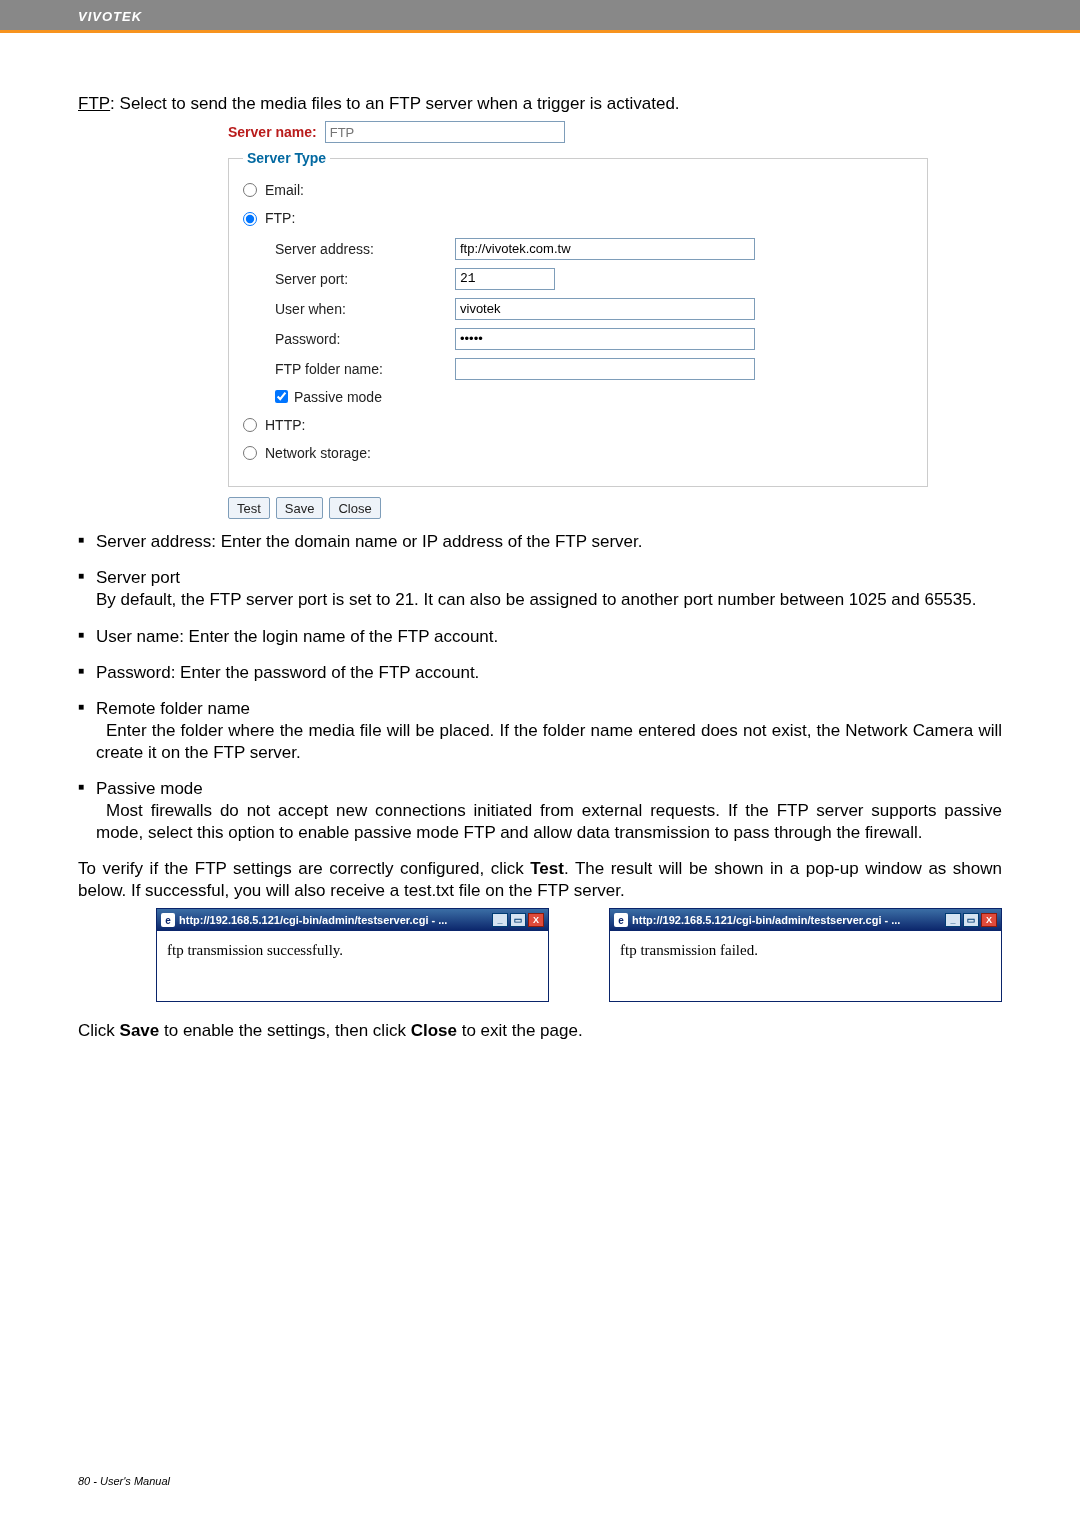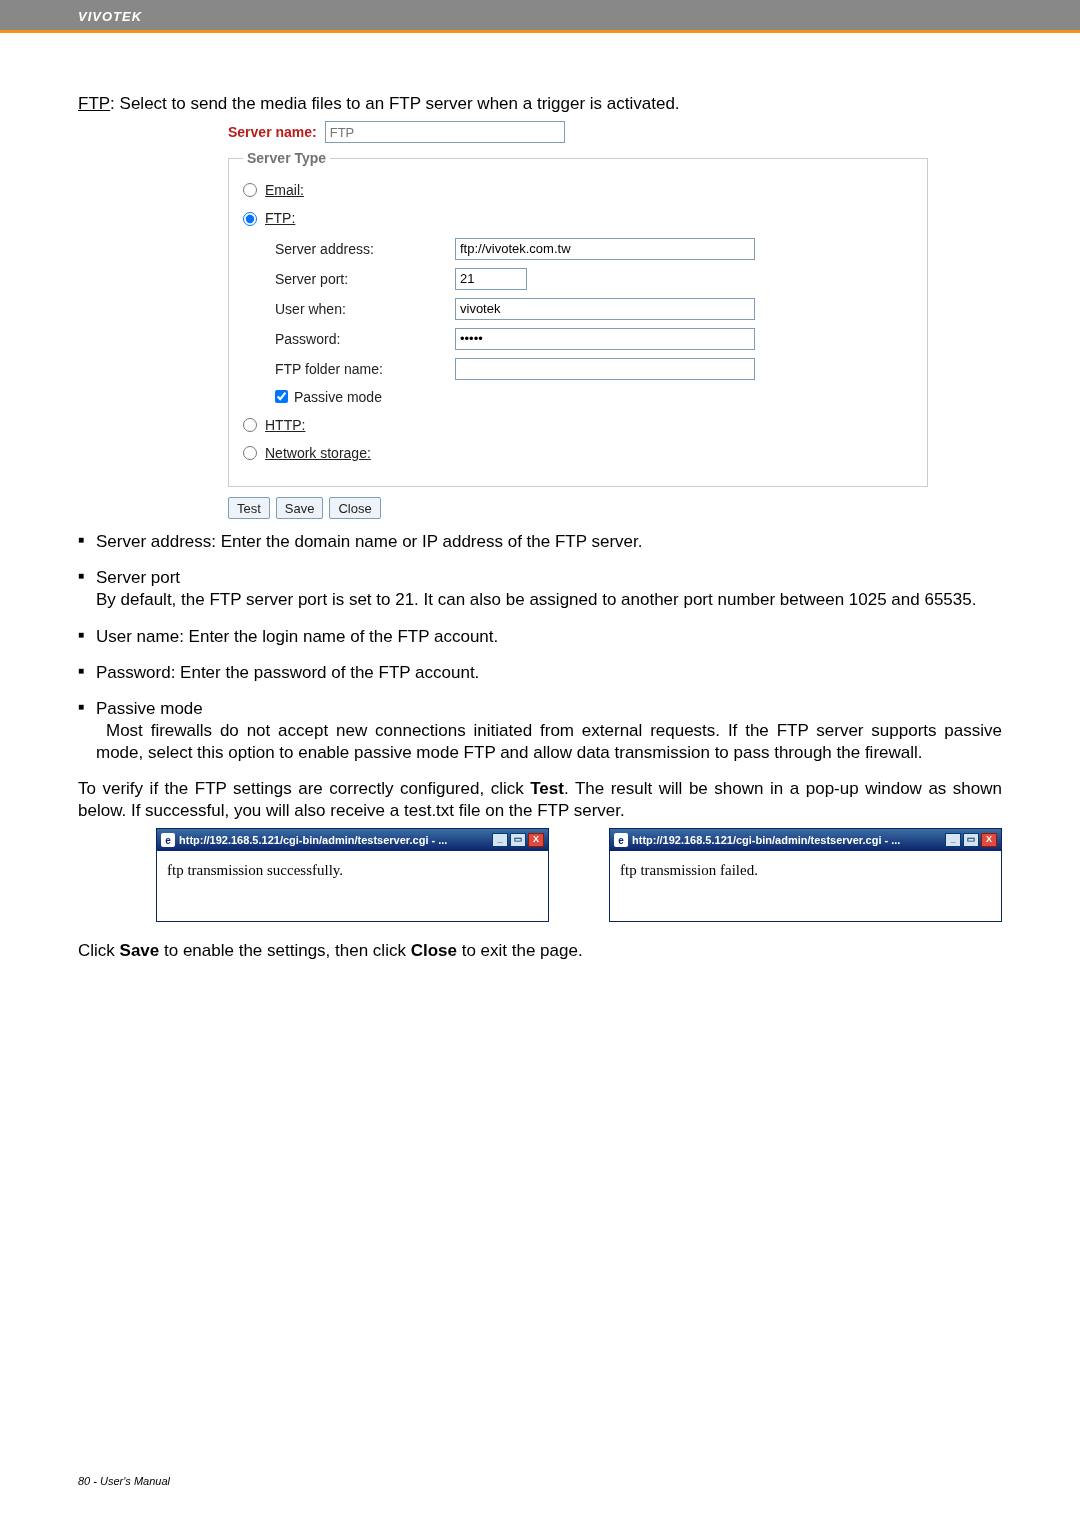--- a/index.html
+++ b/index.html
@@ -61,48 +61,47 @@
 
   fieldset.server-type {
     margin-left: 150px;
     border: 1px solid #ccc;
     width: 700px;
     padding: 4px 14px 14px 14px;
     font-size: 14px;
     color: #222;
   }
   fieldset.server-type legend {
-    color: #737373;
+    color: #0369a1;
     font-size: 14px;
     font-weight: bold;
     padding: 0 4px;
   }
   .radio-row {
     display: flex;
     align-items: center;
     gap: 8px;
     margin: 10px 0 10px 0;
-    text-decoration: underline;
   }
   .radio-row input[type=radio] { width: 14px; height: 14px; }
   .ftp-fields { margin-left: 32px; }
   .field-row {
     display: flex;
     align-items: center;
     margin: 8px 0;
   }
   .field-row .flabel { width: 180px; }
   .field-row input[type=text], .field-row input[type=password] {
     border: 1px solid #7e9db9;
     height: 22px;
     padding: 0 4px;
     font-size: 13px;
   }
   .w-long { width: 300px; }
-  .w-short { width: 72px; }
+  .w-short { width: 100px; font-family: Liberation Mono, monospace; }
   .cb-row { display: flex; align-items: center; gap: 6px; margin: 8px 0; }
   .btn-row {
     margin-left: 150px;
     margin-top: 10px;
     display: flex;
     gap: 6px;
   }
   .btn {
     border: 1px solid #7e9db9;
     background: #eef3f9;
@@ -272,20 +271,24 @@
   </div>
 
   <ul class="doc-list">
     <li>Server address: Enter the domain name or IP address of the FTP server.</li>
     <li>
       <span>Server port</span><br>
       <span>By default, the FTP server port is set to 21. It can also be assigned to another port number between 1025 and 65535.</span>
     </li>
     <li>User name: Enter the login name of the FTP account.</li>
     <li>Password: Enter the password of the FTP account.</li>
+    <li>
+      <span>Remote folder name</span><br>
+      <span class="indented">Enter the folder where the media file will be placed. If the folder name entered does not exist, the Network Camera will create it on the FTP server.</span>
+    </li>
     <li>
       <span>Passive mode</span><br>
       <span class="indented">Most firewalls do not accept new connections initiated from external requests. If the FTP server supports passive mode, select this option to enable passive mode FTP and allow data transmission to pass through the firewall.</span>
     </li>
   </ul>
 
   <p class="verify-text">
     <span>To verify if the FTP settings are correctly configured, click </span><b>Test</b><span>. The result will be shown in a pop-up window as shown below. If successful, you will also receive a test.txt file on the FTP server.</span>
   </p>
 

